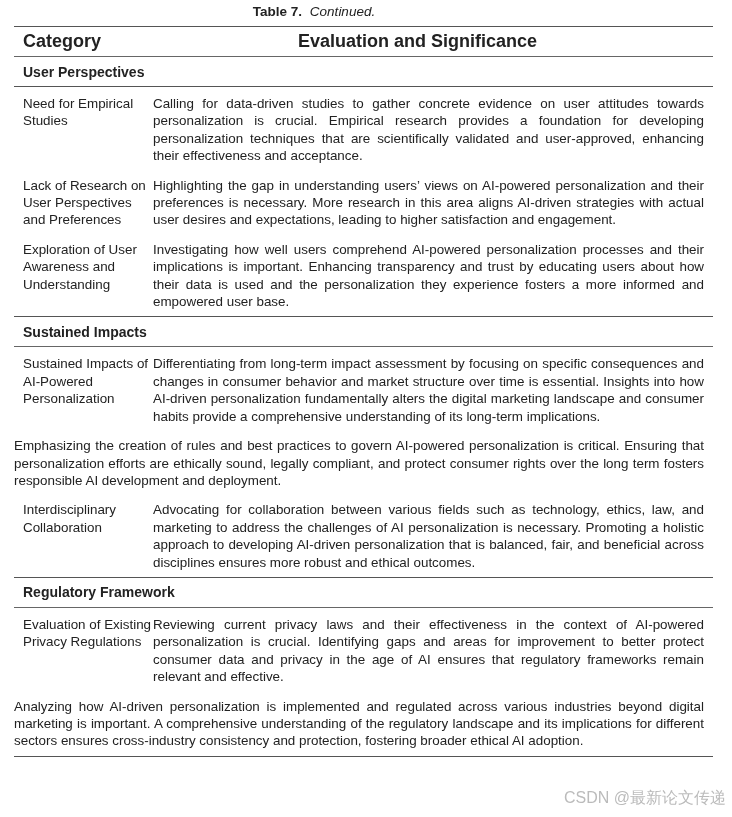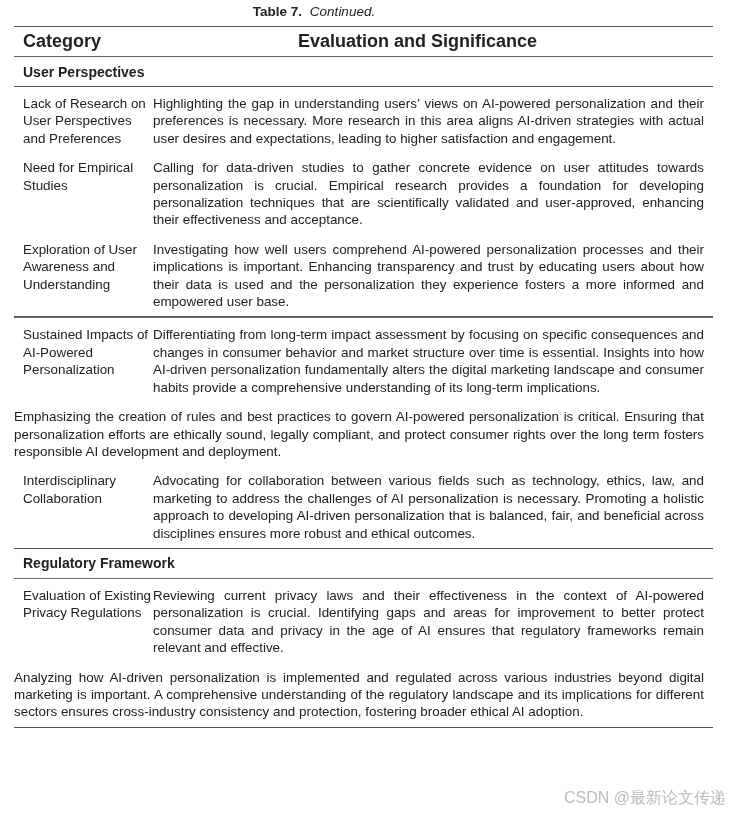--- a/index.html
+++ b/index.html
@@ -38,35 +38,36 @@
   <div class="hdr">
     <div class="c1">Category</div>
     <div class="c2">Evaluation and Significance</div>
   </div>
   <div class="rule thin"></div>
 
   <div class="section">User Perspectives</div>
   <div class="rule"></div>
   <div class="rows">
     <div class="row">
+      <div class="c1">Need for Empirical Studies</div>
+      <div class="c2">Calling for data-driven studies to gather concrete evidence on user attitudes towards personalization is crucial. Empirical research provides a foundation for developing personalization techniques that are scientifically validated and user-approved, enhancing their effectiveness and acceptance.</div>
+    </div>
+    <div class="row">
       <div class="c1">Lack of Research on User Perspectives and Preferences</div>
       <div class="c2">Highlighting the gap in understanding users’ views on AI-powered personalization and their preferences is necessary. More research in this area aligns AI-driven strategies with actual user desires and expectations, leading to higher satisfaction and engagement.</div>
-    </div>
-    <div class="row">
-      <div class="c1">Need for Empirical Studies</div>
-      <div class="c2">Calling for data-driven studies to gather concrete evidence on user attitudes towards personalization is crucial. Empirical research provides a foundation for developing personalization techniques that are scientifically validated and user-approved, enhancing their effectiveness and acceptance.</div>
     </div>
     <div class="row">
       <div class="c1">Exploration of User Awareness and Understanding</div>
       <div class="c2">Investigating how well users comprehend AI-powered personalization processes and their implications is important. Enhancing transparency and trust by educating users about how their data is used and the personalization they experience fosters a more informed and empowered user base.</div>
     </div>
   </div>
   <div class="rows-end"></div>
   <div class="rule"></div>
 
+  <div class="section">Sustained Impacts</div>
   <div class="rule thin"></div>
   <div class="rows">
     <div class="row">
       <div class="c1">Sustained Impacts of AI-Powered Personalization</div>
       <div class="c2">Differentiating from long-term impact assessment by focusing on specific consequences and changes in consumer behavior and market structure over time is essential. Insights into how AI-driven personalization fundamentally alters the digital marketing landscape and consumer habits provide a comprehensive understanding of its long-term implications.</div>
     </div>
     <div class="row">
       <div class="c2">Emphasizing the creation of rules and best practices to govern AI-powered personalization is critical. Ensuring that personalization efforts are ethically sound, legally compliant, and protect consumer rights over the long term fosters responsible AI development and deployment.</div>
     </div>
     <div class="row">

